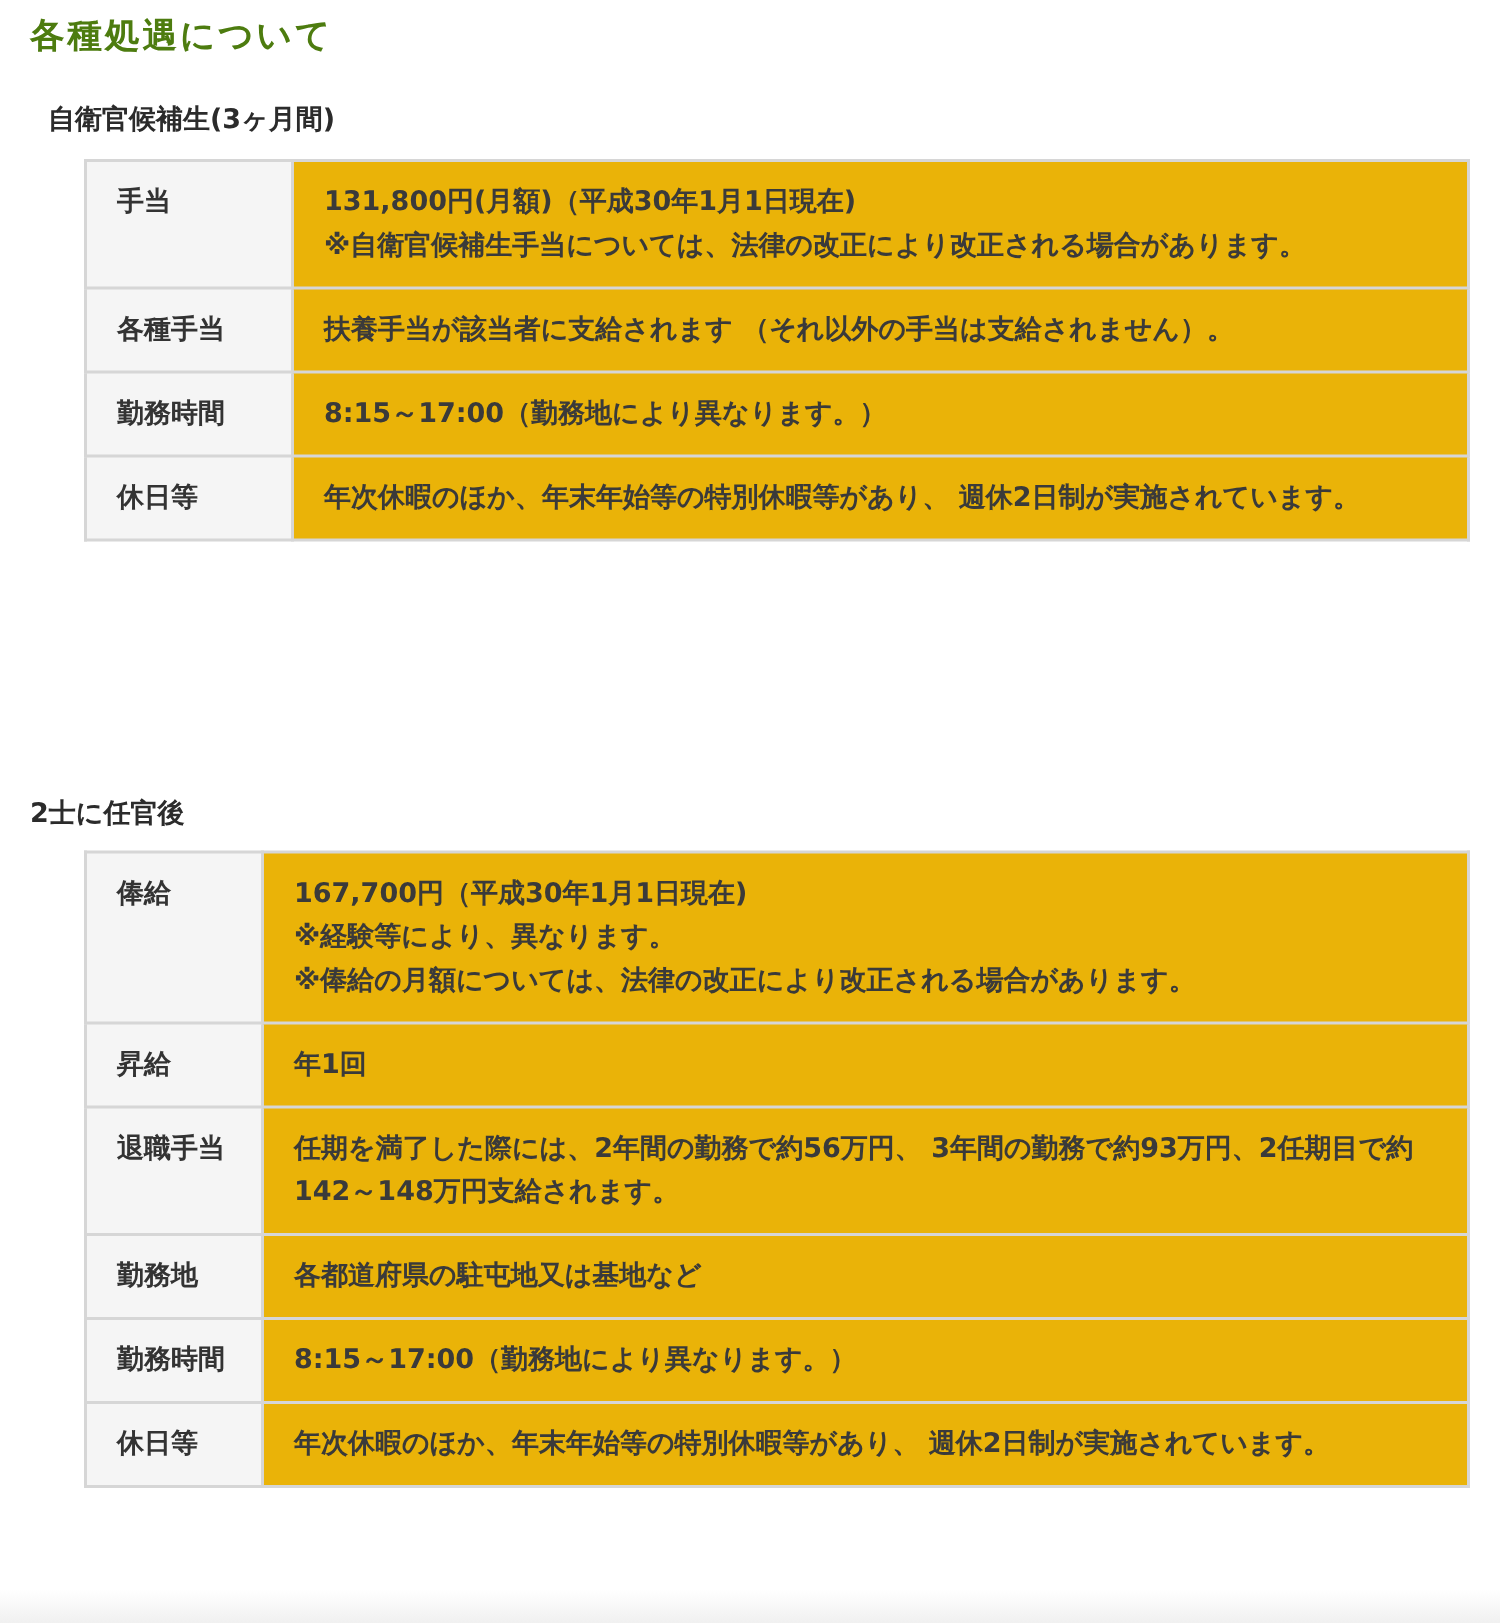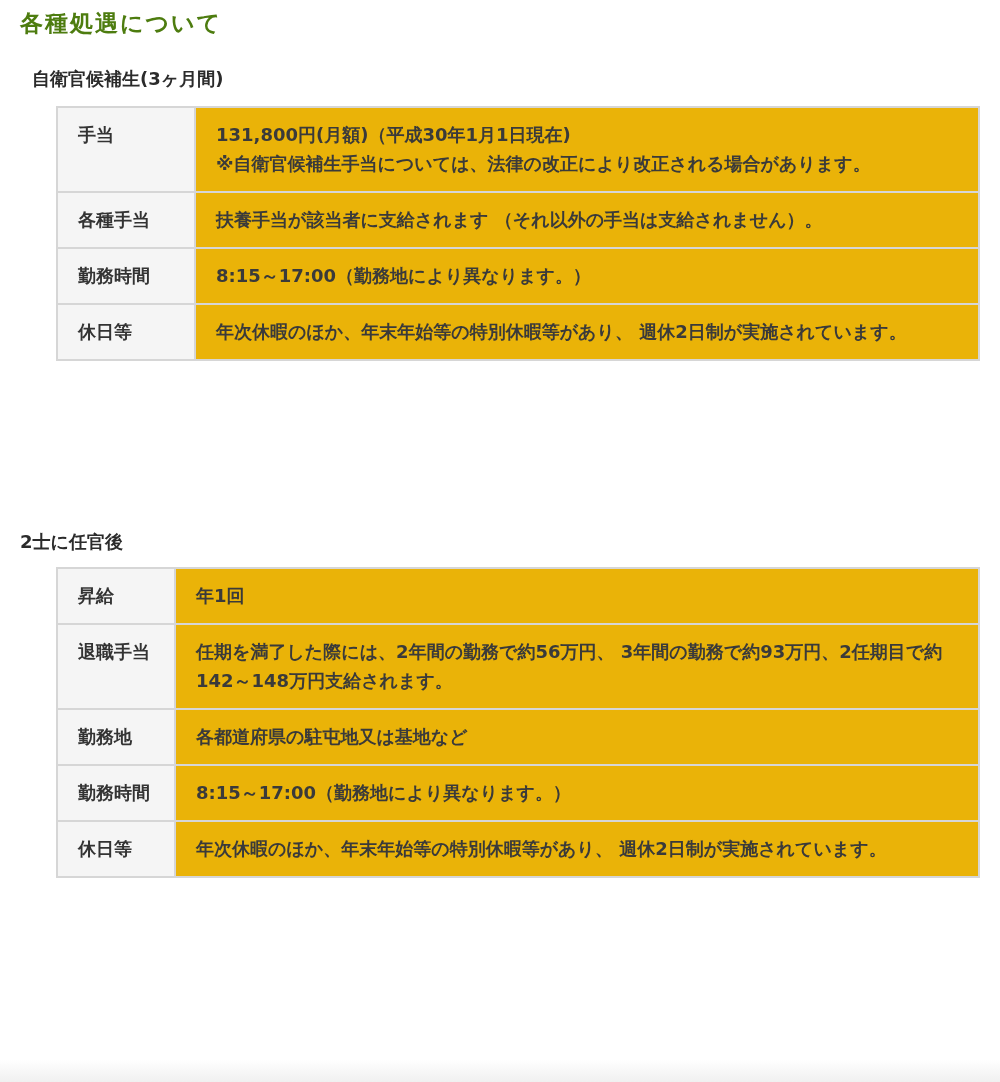--- a/index.html
+++ b/index.html
@@ -86,20 +86,28 @@
 </tbody>
   </table>
 
 <h2 class="section-heading" style="top:530px;">2士に任官後</h2>
 <table class="info" style="top:567px;">
   <colgroup>
       <col style="width:118px">
       <col>
     </colgroup>
   <tbody>
+      <tr>
+    <th>俸給</th>
+    <td>
+      <span class="line">167,700円（平成30年1月1日現在)</span>
+      <span class="line">※経験等により、異なります。</span>
+      <span class="line">※俸給の月額については、法律の改正により改正される場合があります。</span>
+    </td>
+  </tr>
   <tr>
     <th>昇給</th>
     <td>
       <span class="line">年1回</span>
     </td>
   </tr>
   <tr>
     <th>退職手当</th>
     <td>
       <span class="line">任期を満了した際には、2年間の勤務で約56万円、 3年間の勤務で約93万円、2任期目で約</span>

